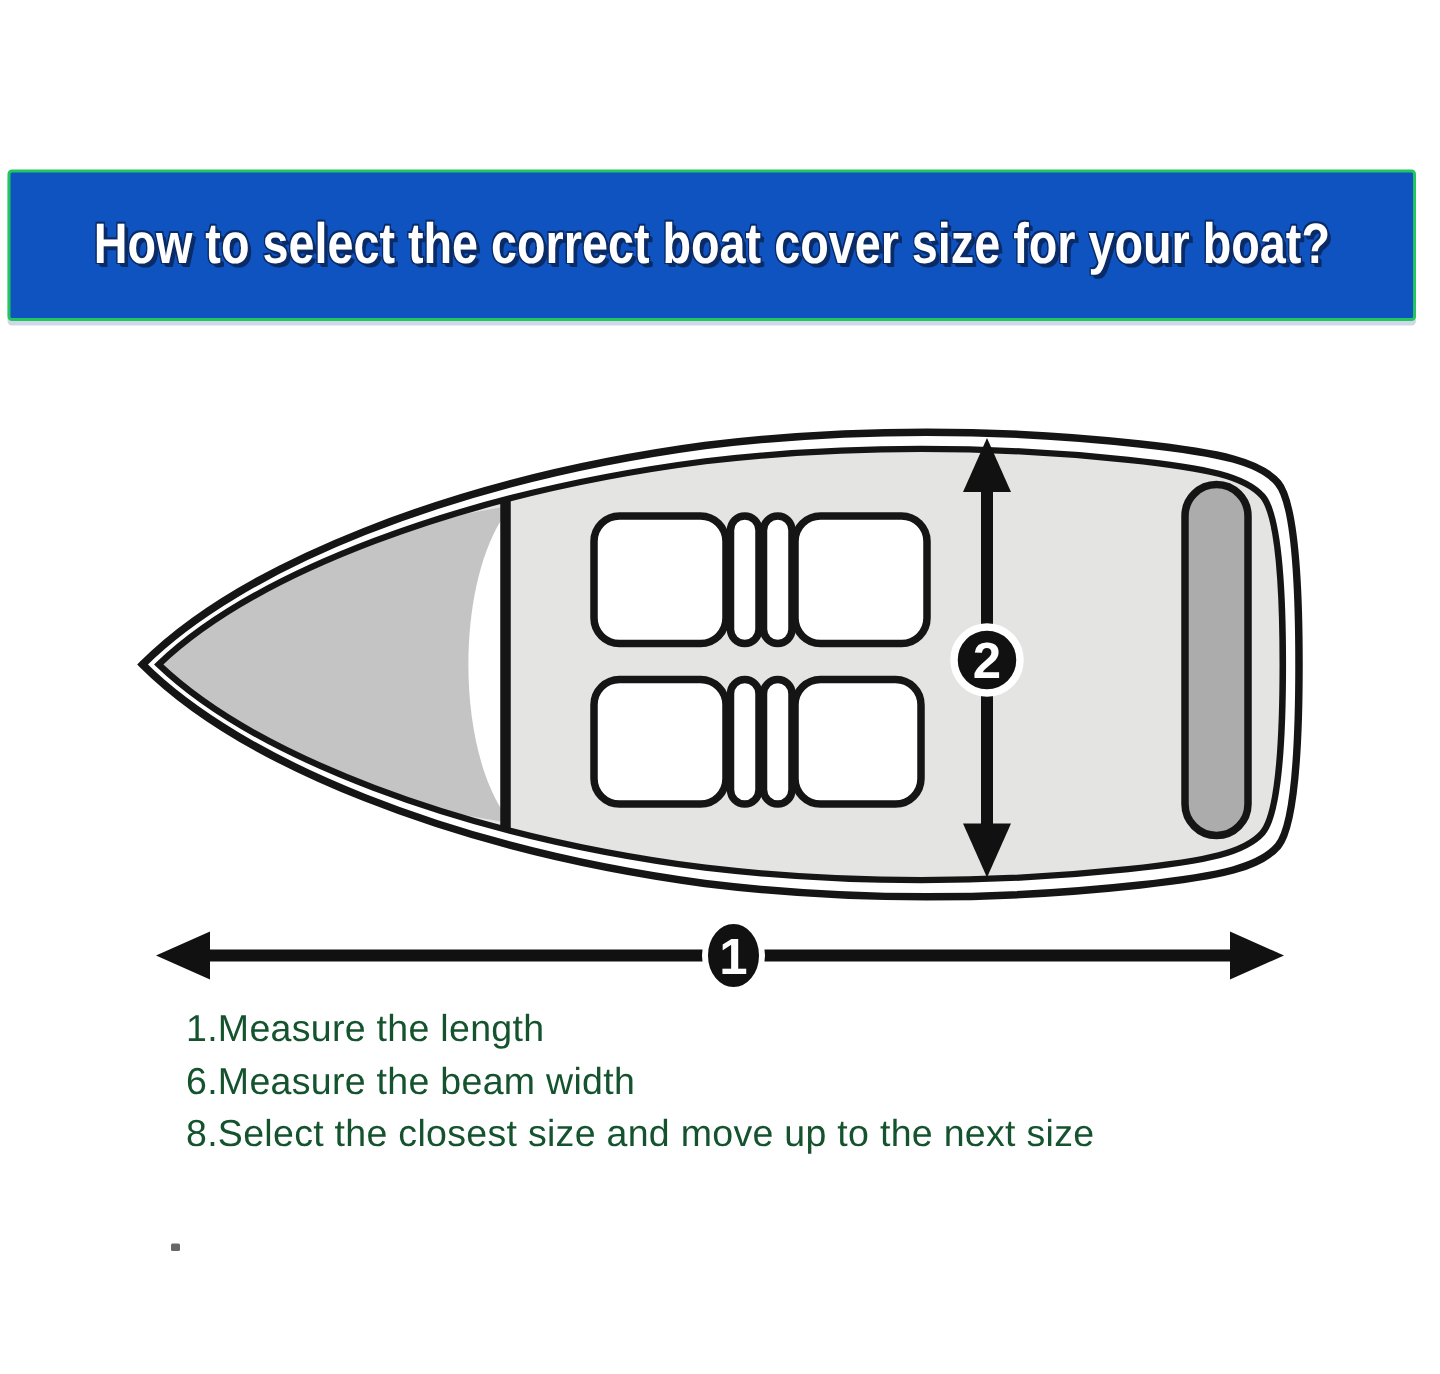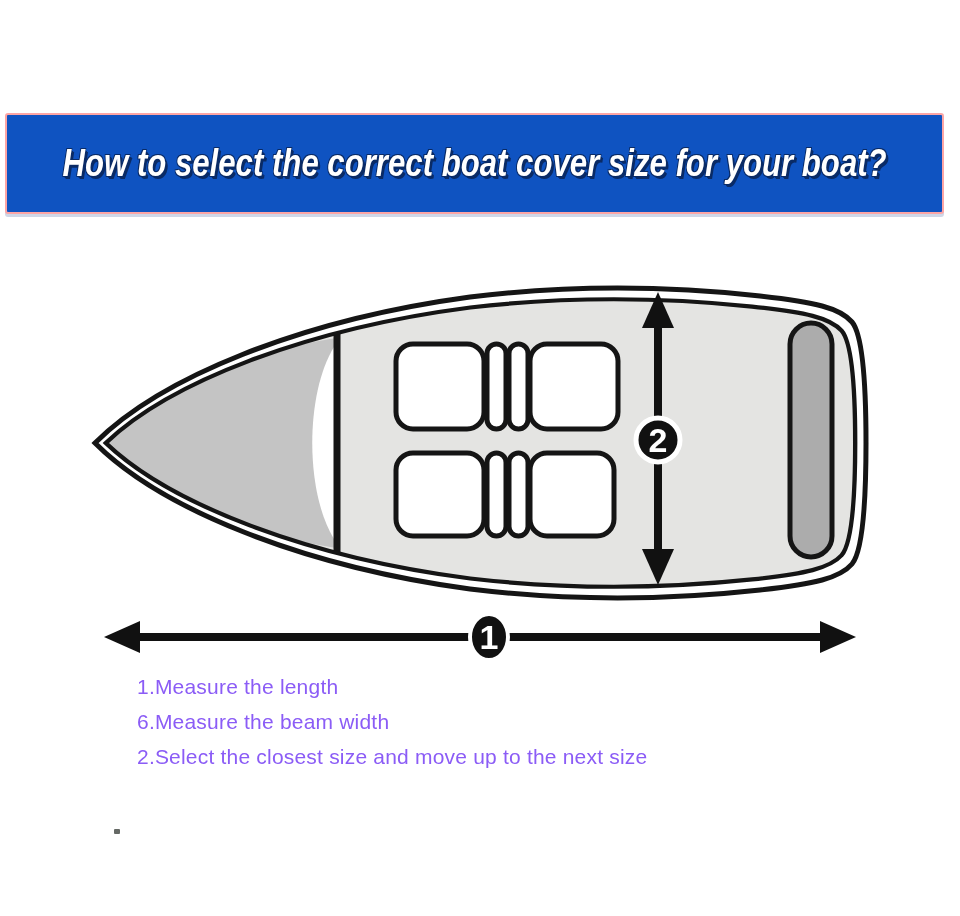--- a/index.html
+++ b/index.html
@@ -12,27 +12,26 @@
     font-family: "Liberation Sans", sans-serif;
   }
   
   .banner {
     position: absolute;
     left: 5px;
     top: 113px;
     width: 935px;
     height: 97px;
     background: #0f53c1;
-    border: 2px solid #fca5a5;
+    border: 2px solid #22c55e;
     border-radius: 3px;
     box-shadow: 0 3px 0 rgba(168, 183, 214, 0.55);
     display: flex;
     align-items: center;
     justify-content: center;
-    font-style: italic;
   }
   .banner-title {
     color: #ffffff;
     font-size: 38px;
     font-weight: 700;
     letter-spacing: 0px;
     white-space: nowrap;
     transform: scaleX(0.82);
     text-shadow:
       2px 2px 0 #0a2b66,
@@ -50,24 +49,24 @@
     height: 916px;
   }
   .badge-label {
     font-family: "Liberation Sans", sans-serif;
     font-weight: 700;
     fill: #ffffff;
   }
   
   .instructions {
     position: absolute;
-    left: 137px;
+    left: 124px;
     top: 669px;
-    color: #8b5cf6;
-    font-size: 21px;
+    color: #14532d;
+    font-size: 25px;
     line-height: 35px;
     letter-spacing: 0.2px;
   }
   .speck {
     position: absolute;
     left: 114px;
     top: 829px;
     width: 6px;
     height: 5px;
     background: #4a4f4a;
@@ -142,18 +141,18 @@
       <polygon points="104,637 140,621 140,653"></polygon>
       <polygon points="856,637 820,621 820,653"></polygon>
       <ellipse cx="489" cy="637" rx="19" ry="23" stroke="#ffffff" stroke-width="4" fill="#111111"></ellipse>
       <text class="badge-label" x="489" y="649" font-size="34" text-anchor="middle">1</text>
     </g>
   </svg>
 
   <div class="instructions">
     <div>1.Measure the length</div>
     <div>6.Measure the beam width</div>
-    <div>2.Select the closest size and move up to the next size</div>
+    <div>8.Select the closest size and move up to the next size</div>
   </div>
 
   <div class="speck"></div>
 
 </div>
 
 </body></html>

